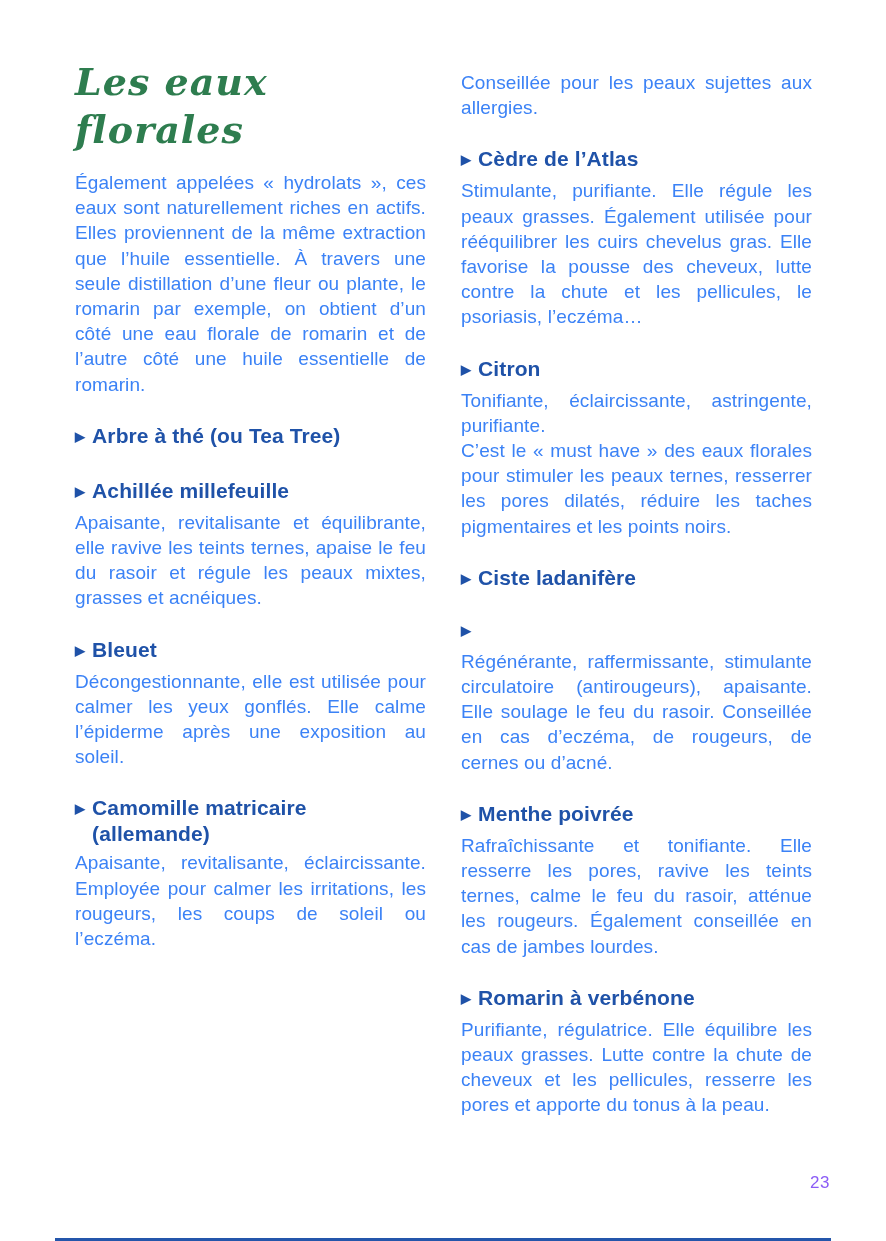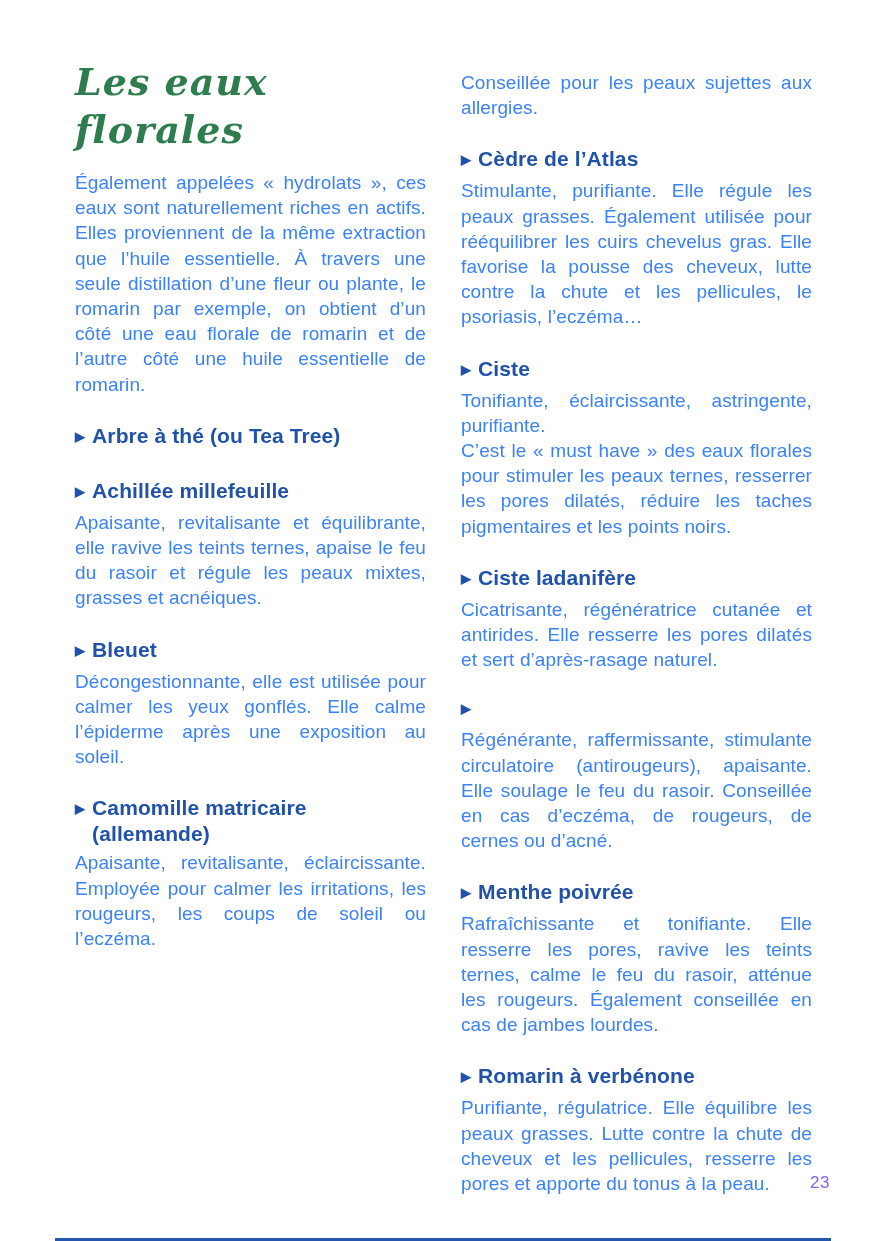--- a/index.html
+++ b/index.html
@@ -133,32 +133,31 @@
         <h2 class="heading">
           <span class="marker">▶</span>
           <span>Cèdre de l’Atlas</span>
         </h2>
         <p class="body">Stimulante, purifiante. Elle régule les peaux grasses. Également utilisée pour rééquilibrer les cuirs chevelus gras. Elle favorise la pousse des cheveux, lutte contre la chute et les pellicules, le psoriasis, l’eczéma…</p>
       </section>
 
       <section>
         <h2 class="heading">
           <span class="marker">▶</span>
-          <span>Ciste</span>
+          <span>Citron</span>
         </h2>
         <p class="body">Tonifiante, éclaircissante, astringente, purifiante.</p>
         <p class="body">C’est le « must have » des eaux florales pour stimuler les peaux ternes, resserrer les pores dilatés, réduire les taches pigmentaires et les points noirs.</p>
       </section>
 
       <section>
         <h2 class="heading">
           <span class="marker">▶</span>
           <span>Ciste ladanifère</span>
         </h2>
-        <p class="body">Cicatrisante, régénératrice cutanée et antirides. Elle resserre les pores dilatés et sert d’après-rasage naturel.</p>
       </section>
 
       <section>
         <h2 class="heading">
           <span class="marker">▶</span>
         </h2>
         <p class="body">Régénérante, raffermissante, stimulante circulatoire (antirougeurs), apaisante. Elle soulage le feu du rasoir. Conseillée en cas d’eczéma, de rougeurs, de cernes ou d’acné.</p>
       </section>
 
       <section>

